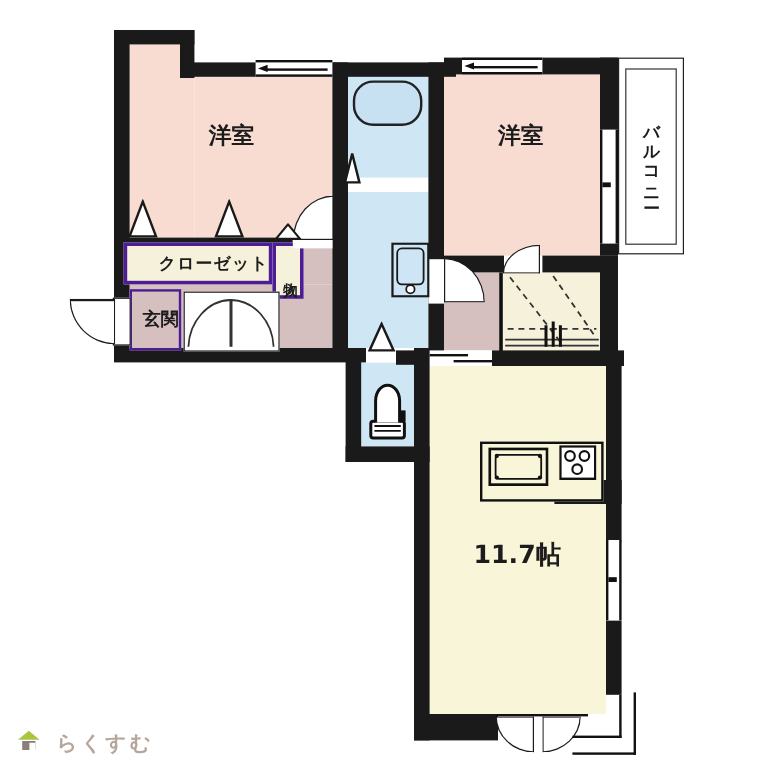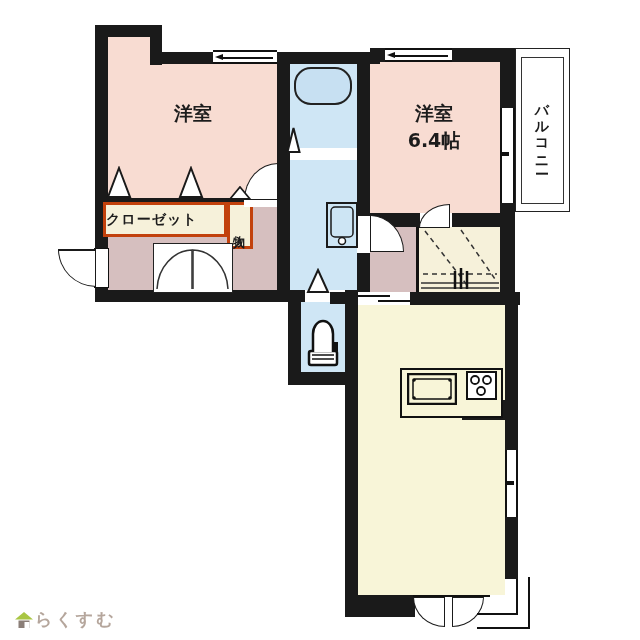--- a/index.html
+++ b/index.html
@@ -11,39 +11,39 @@
   .wall{z-index:2;background:#1a1a1a;}
   .open{z-index:3;}
   .lbl{z-index:4;color:#1c1c1c;font-weight:bold;text-align:center;}
   
   .pink{background:#f8dcd2;}
   .mauve{background:#d6bfbf;}
   .aqua{background:#cfe6f5;}
   .cream{background:#f8f5d8;}
   .cream2{background:#f6f1da;}
   
-  .box{box-sizing:border-box;border:3px solid #c2410c;display:flex;align-items:center;justify-content:flex-start;}
+  .box{box-sizing:border-box;border:3px solid #4c1d95;display:flex;align-items:center;justify-content:flex-end;}
   .thinbox{box-sizing:border-box;border:1.5px solid #222;background:#fff;}
   
   .arc{box-sizing:border-box;background:#fff;border:1.5px solid #1a1a1a;}
   .arc-tl{border-radius:100% 0 0 0;}
   .arc-tr{border-radius:0 100% 0 0;}
   .arc-bl{border-radius:0 0 0 100%;}
   .arc-br{border-radius:0 0 100% 0;}
   
   .win{box-sizing:border-box;background:#fff;}
   .win-h{border-top:2px solid #111;border-bottom:2px solid #111;}
   .win-v{border-left:2px solid #111;border-right:2px solid #111;}
   .midline{position:absolute;background:#111;}
   .arrow-left{position:absolute;width:0;height:0;border-top:3px solid transparent;
               border-bottom:3px solid transparent;border-right:8px solid #111;}
   .tick{position:absolute;background:#111;}
   .vtext{writing-mode:vertical-rl;text-orientation:upright;letter-spacing:2px;}
   .thinline{position:absolute;background:#111;z-index:3;}
-  #logo{position:absolute;left:14px;top:608px;display:flex;align-items:center;gap:1px;z-index:5;font-family:Liberation Serif, serif;}
+  #logo{position:absolute;left:14px;top:608px;display:flex;gap:13px;z-index:5;font-family:Liberation Serif, serif;}
   #logo .logo-text{font-size:17px;letter-spacing:3px;color:#b5a69c;font-weight:bold;}
 </style>
 </head>
 <body>
 
 <div id="stage">
 
   <div class="abs floor pink" style="left:108px;top:35px;width:54px;height:163px;"></div>
   <div class="abs floor pink" style="left:162px;top:64px;width:115px;height:134px;"></div>
   <div class="abs floor pink" style="left:370px;top:62px;width:130px;height:151px;"></div>
@@ -111,20 +111,23 @@
   <div class="abs open win win-v" style="left:505px;top:450px;width:13px;height:67px;">
     <div class="tick" style="left:0;top:31px;width:7px;height:4px;"></div>
   </div>
 
   <div class="abs box cream2 open" style="left:103px;top:202px;width:124px;height:35px;">
     <span class="lbl" style="font-size:14px;letter-spacing:1px;">クローゼット</span>
   </div>
   <div class="abs box cream2 open" style="left:227px;top:202px;width:26px;height:47px;">
     <span class="lbl vtext" style="font-size:12px;letter-spacing:0;">物入</span>
   </div>
+  <div class="abs box mauve open" style="left:108px;top:241px;width:43px;height:51px;border-width:2.5px;">
+    <span class="lbl" style="font-size:15px;">玄関</span>
+  </div>
 
   <div class="abs thinbox open" style="left:153px;top:243px;width:80px;height:50px;">
     <svg width="77" height="47" viewBox="0 0 77 47">
       <path d="M3,45 A36,41 0 0 1 38,6 L38,45" fill="#fff" stroke="#333" stroke-width="1.5"></path>
       <path d="M74,45 A36,41 0 0 0 39,6 L39,45" fill="#fff" stroke="#333" stroke-width="1.5"></path>
     </svg>
   </div>
 
   <div class="abs open" style="left:94px;top:248px;width:15px;height:40px;background:#fff;border:1.5px solid #111;box-sizing:border-box;"></div>
   <div class="abs open arc arc-bl" style="left:58px;top:249px;width:38px;height:38px;border-top-width:2px;"></div>
@@ -201,23 +204,23 @@
     <circle cx="9" cy="9" r="4" fill="none" stroke="#111" stroke-width="1.8"></circle>
     <circle cx="21" cy="9" r="4" fill="none" stroke="#111" stroke-width="1.8"></circle>
     <circle cx="15" cy="20" r="4" fill="none" stroke="#111" stroke-width="1.8"></circle>
   </svg>
 
   <div class="abs lbl" style="left:110px;top:100px;width:166px;font-size:19px;line-height:1.4;">
     <div>洋室</div>
   </div>
   <div class="abs lbl" style="left:368px;top:100px;width:132px;font-size:19px;line-height:1.4;">
     <div>洋室</div>
-    <div>6.4帖</div>
   </div>
   <div class="abs lbl" style="left:358px;top:448px;width:146px;font-size:21px;line-height:1.35;letter-spacing:2px;">
+    <div style="letter-spacing:0;">11.7帖</div>
   </div>
 
   <div id="logo">
     <svg width="20" height="18" viewBox="0 0 20 18">
       <polygon points="10,1 19,8.5 1,8.5" fill="#a9c643"></polygon>
       <rect x="4.5" y="9.5" width="11" height="7.5" fill="#8b7f78"></rect>
       <rect x="10.5" y="11" width="5" height="6" fill="#ffffff"></rect>
     </svg>
     <span class="logo-text">らくすむ</span>
   </div>

